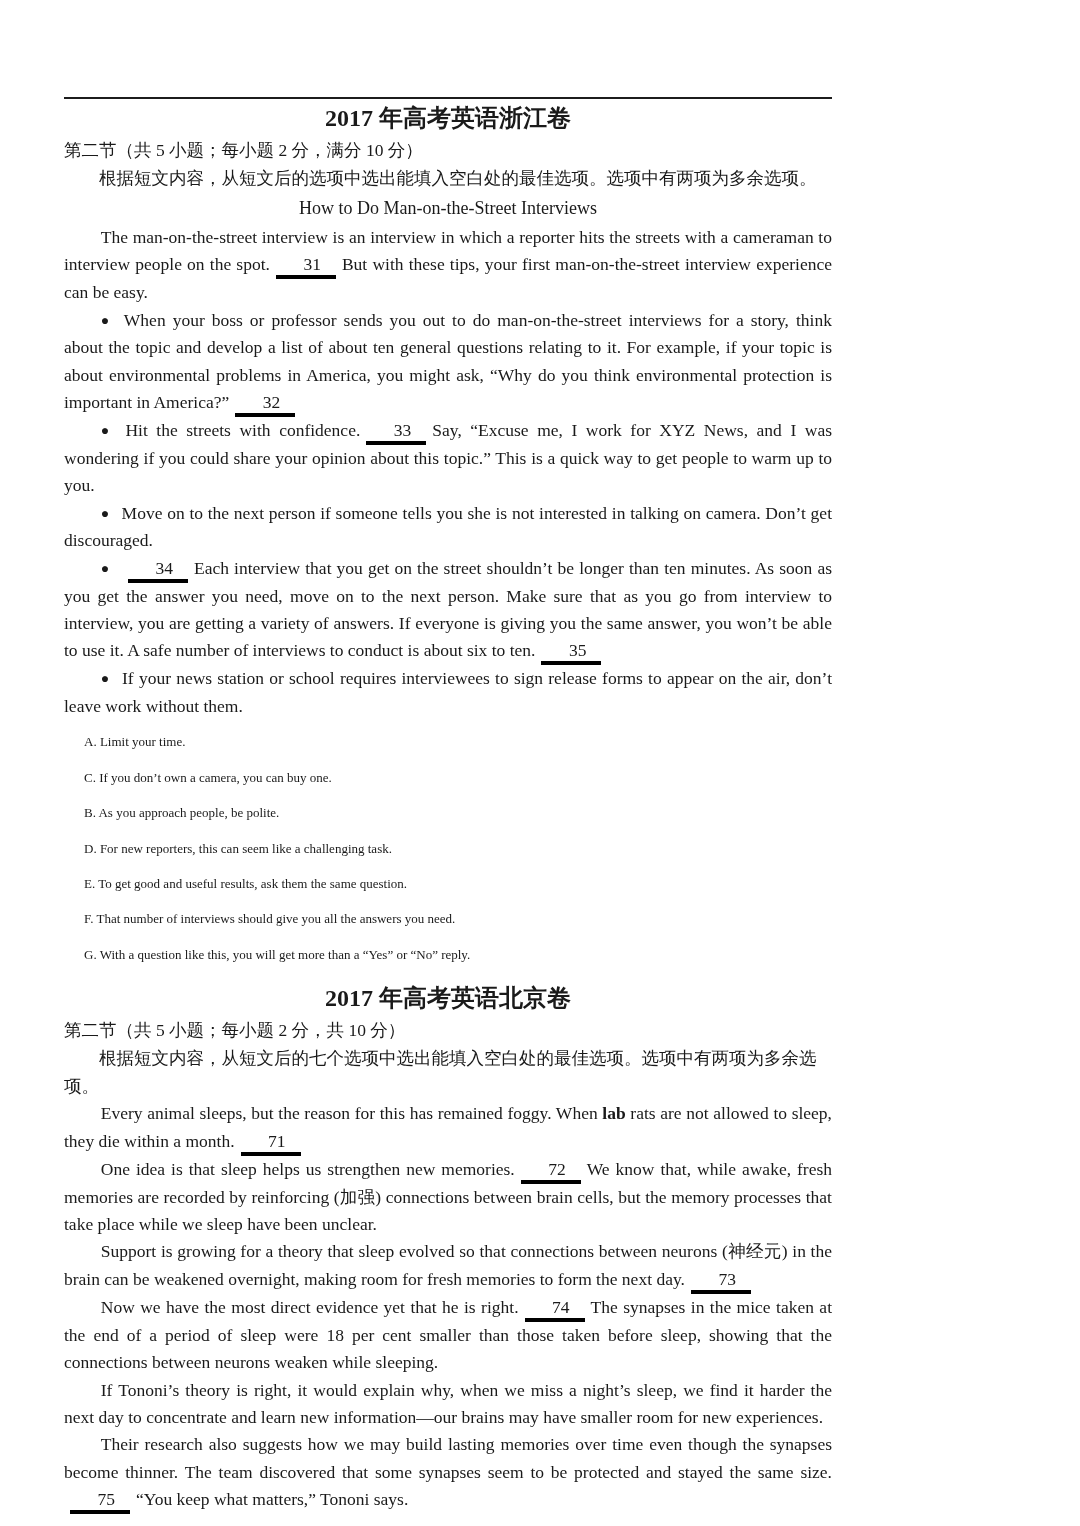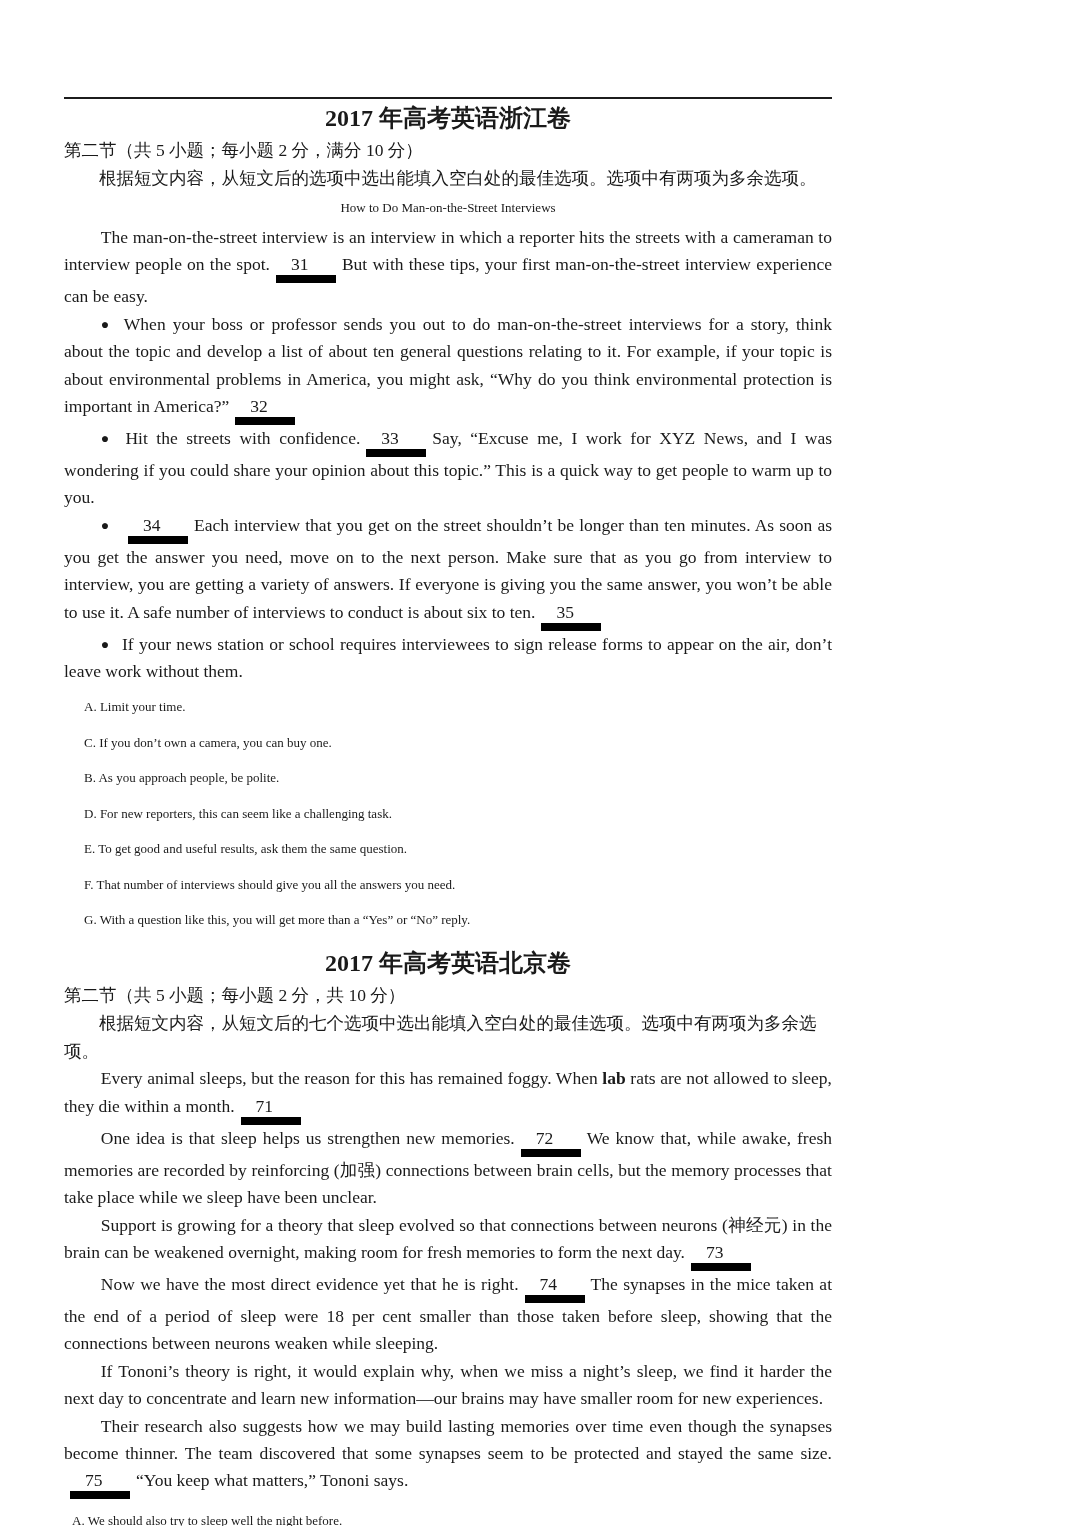--- a/index.html
+++ b/index.html
@@ -31,21 +31,21 @@
     line-height: 32px;
     margin: 3px 0 2px 0;
   }
   .cn-line {
     font-size: 17.5px;
     line-height: 28px;
     margin: 0;
   }
   .indent2 { text-indent: 2em; }
   .passage-title {
-    font-size: 13px;
+    font-size: 18px;
     font-weight: normal;
     text-align: center;
     line-height: 28px;
     margin: 2px 0;
   }
   .passage { margin: 0; }
   .para {
     font-size: 17.5px;
     line-height: 27.4px;
     text-align: justify;
@@ -56,23 +56,23 @@
   .bul {
     font-size: 14px;
     margin-right: 12px;
     vertical-align: 1px;
   }
   .blank {
     display: inline-block;
     min-width: 30px;
     padding: 0 15px;
     margin: 0 6px;
-    text-align: left;
+    text-align: right;
     text-indent: 0;
-    border-bottom: 8px solid #000000;
+    border-bottom: 4px solid #000000;
     line-height: 21px;
   }
   .b { font-weight: bold; font-family: Liberation Serif, serif; }
   .options { margin: 0; }
   .options.opt-indent { padding-left: 12px; }
   .option {
     font-size: 13px;
     line-height: 27.4px;
     margin: 8px;
   }
@@ -93,20 +93,21 @@
 
   <section>
     <h1 class="exam-title">2017 年高考英语浙江卷</h1>
     <p class="cn-line">第二节（共 5 小题；每小题 2 分，满分 10 分）</p>
     <p class="cn-line indent2">根据短文内容，从短文后的选项中选出能填入空白处的最佳选项。选项中有两项为多余选项。</p>
     <h2 class="passage-title">How to Do Man-on-the-Street Interviews</h2>
     <div class="passage">
         <div class="para indent"><span>The man-on-the-street interview is an interview in which a reporter hits the streets with a cameraman to interview people on the spot.</span><span class="blank">31</span><span>But with these tips, your first man-on-the-street interview experience can be easy.</span></div>
         <div class="para bullet"><span class="bul">●</span><span>When your boss or professor sends you out to do man-on-the-street interviews for a story, think about the topic and develop a list of about ten general questions relating to it. For example, if your topic is about environmental problems in America, you might ask, “Why do you think environmental protection is important in America?”</span><span class="blank">32</span></div>
         <div class="para bullet"><span class="bul">●</span><span>Hit the streets with confidence.</span><span class="blank">33</span><span>Say, “Excuse me, I work for XYZ News, and I was wondering if you could share your opinion about this topic.” This is a quick way to get people to warm up to you.</span></div>
+        <div class="para bullet"><span class="bul">●</span><span>Move on to the next person if someone tells you she is not interested in talking on camera.  Don’t get discouraged.</span></div>
         <div class="para bullet"><span class="bul">●</span><span class="blank">34</span><span>Each interview that you get on the street shouldn’t be longer than ten minutes. As soon as you get the answer you need, move on to the next person. Make sure that as you go from interview to interview, you are getting a variety of answers. If everyone is giving you the same answer, you won’t be able to use it. A safe number of interviews to conduct is about six to ten.</span><span class="blank">35</span></div>
         <div class="para bullet"><span class="bul">●</span><span>If your news station or school requires interviewees to sign release forms to appear on the air, don’t leave work without them.</span></div>
       </div>
     <div class="options opt-indent">
         <div class="option">A. Limit your time.</div>
         <div class="option">C. If you don’t own a camera, you can buy one.</div>
         <div class="option">B. As you approach people, be polite.</div>
         <div class="option">D. For new reporters, this can seem like a challenging task.</div>
         <div class="option">E. To get good and useful results, ask them the same question.</div>
         <div class="option">F. That number of interviews should give you all the answers you need.</div>

